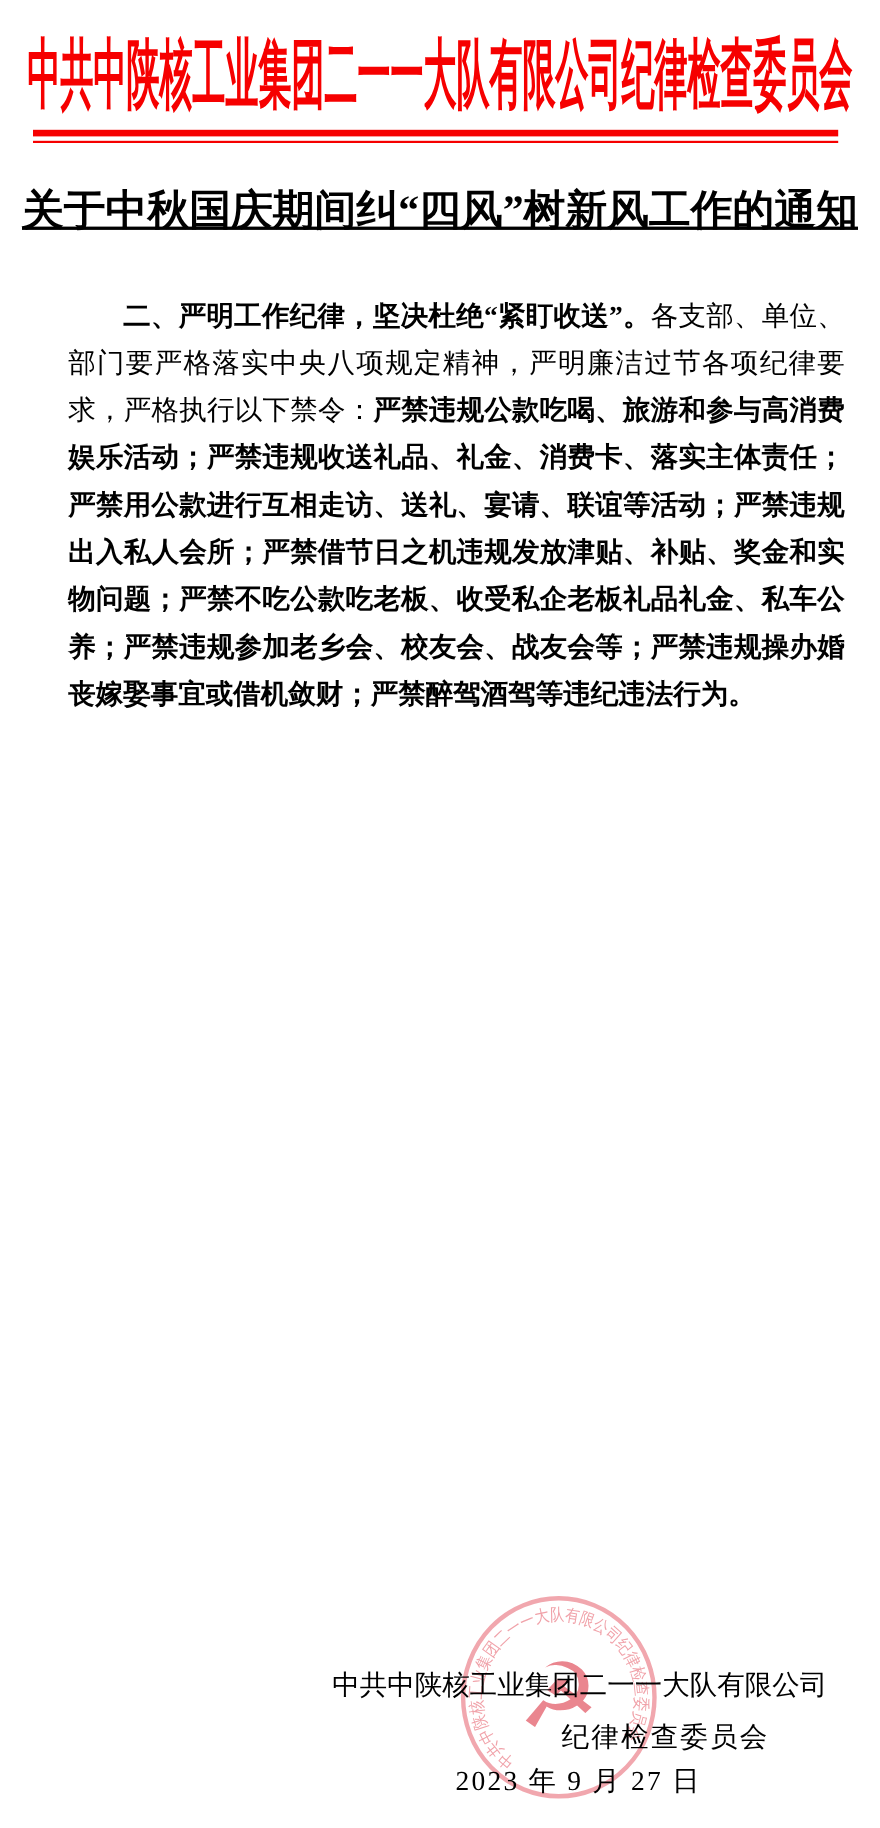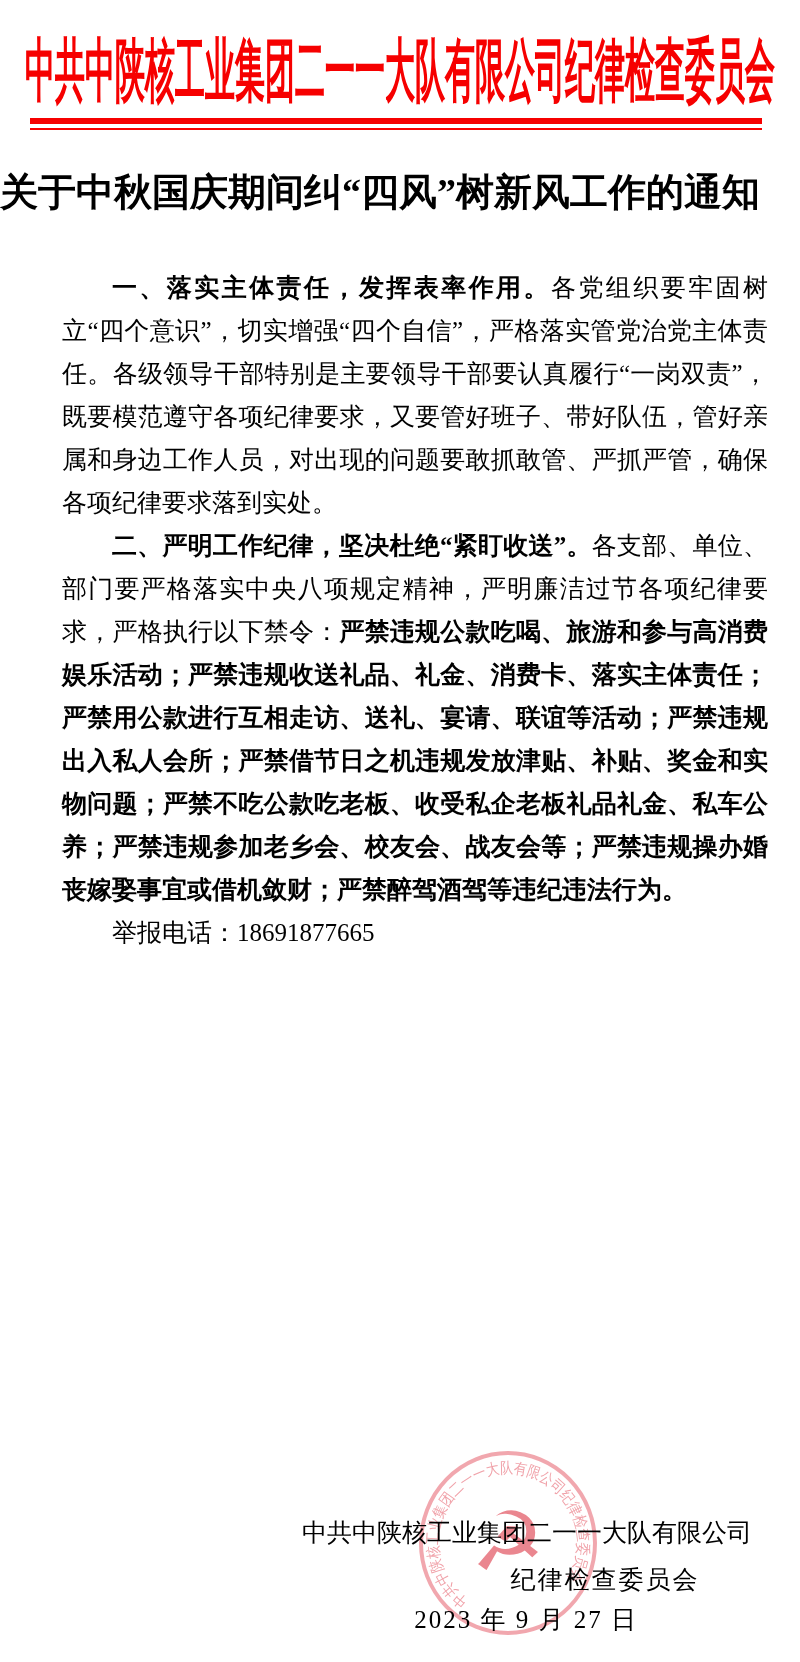--- a/index.html
+++ b/index.html
@@ -15,24 +15,25 @@
     font-family:"DejaVu Sans","Liberation Sans",sans-serif;
     font-weight:bold;font-size:30px;line-height:30px;
     transform:scale(1,2.3);transform-origin:50% 0;
     letter-spacing:0;
   }
   .rule-thick{position:absolute;left:30px;width:732px;top:118px;height:6px;}
   .rule-thin{position:absolute;left:30px;width:732px;top:128px;height:2px;}
   
   .doc-title{
     position:absolute;top:169px;left:0;right:0;
-    text-align:left;font-weight:bold;color:#000;
+    text-align:center;font-weight:bold;color:#000;
     font-size:38px;line-height:46px;letter-spacing:0;
     font-family:"Liberation Serif","DejaVu Serif",serif;
     white-space:nowrap;
+    text-decoration:underline;
   }
   
   .doc-body{
     position:absolute;left:62px;top:266px;width:706px;
     font-size:25px;line-height:43px;color:#000;
     text-align:justify;
   }
   .doc-body p{margin:0;padding:0;}
   .doc-body p.indent{text-indent:2em;}
   .doc-body .b{font-weight:bold;}
@@ -50,23 +51,21 @@
 </head>
 <body>
 
 <div class="red-header" style="color: rgb(246, 0, 0);">中共中陕核工业集团二一一大队有限公司纪律检查委员会</div>
 <div class="rule-thick" style="background: rgb(246, 0, 0);"></div>
 <div class="rule-thin" style="background: rgb(246, 0, 0);"></div>
 
 <div class="doc-title">关于中秋国庆期间纠“四风”树新风工作的通知</div>
 
 <div class="doc-body" id="body-paragraphs">
-    <p class="indent"><span class="b">一、落实主体责任，发挥表率作用。</span><span>各党组织要牢固树立“四个意识”，切实增强“四个自信”，严格落实管党治党主体责任。各级领导干部特别是主要领导干部要认真履行“一岗双责”，既要模范遵守各项纪律要求，又要管好班子、带好队伍，管好亲属和身边工作人员，对出现的问题要敢抓敢管、严抓严管，确保各项纪律要求落到实处。</span></p>
     <p class="indent"><span class="b">二、严明工作纪律，坚决杜绝“紧盯收送”。</span><span>各支部、单位、部门要严格落实中央八项规定精神，严明廉洁过节各项纪律要求，严格执行以下禁令：</span><span class="b">严禁违规公款吃喝、旅游和参与高消费娱乐活动；严禁违规收送礼品、礼金、消费卡、落实主体责任；严禁用公款进行互相走访、送礼、宴请、联谊等活动；严禁违规出入私人会所；严禁借节日之机违规发放津贴、补贴、奖金和实物问题；严禁不吃公款吃老板、收受私企老板礼品礼金、私车公养；严禁违规参加老乡会、校友会、战友会等；严禁违规操办婚丧嫁娶事宜或借机敛财；严禁醉驾酒驾等违纪违法行为。</span></p>
-    <p class="indent"><span>举报电话：18691877665</span></p>
   </div>
 
 <svg class="seal" viewBox="0 0 190 190" xmlns="http://www.w3.org/2000/svg" aria-hidden="true">
   <defs>
     <path id="ringPath" d="M 54.8 152.3 A 70 70 0 0 1 95 25 A 70 70 0 0 1 144.5 144.5" fill="none"></path>
   </defs>
   <ellipse cx="95" cy="95" rx="87" ry="90" fill="none" stroke="#ef98a0" stroke-width="4" opacity="0.85"></ellipse>
   <text x="95" y="122" text-anchor="middle" font-size="82" fill="#e87680" opacity="0.88" font-family="'DejaVu Sans',sans-serif">☭</text>
   <text font-size="15.5" fill="#ef98a0" opacity="0.9" font-family="'DejaVu Serif',serif">
     <textPath href="#ringPath" startOffset="0" textLength="325" lengthAdjust="spacingAndGlyphs">中共中陕核工业集团二一一大队有限公司纪律检查委员会</textPath>

